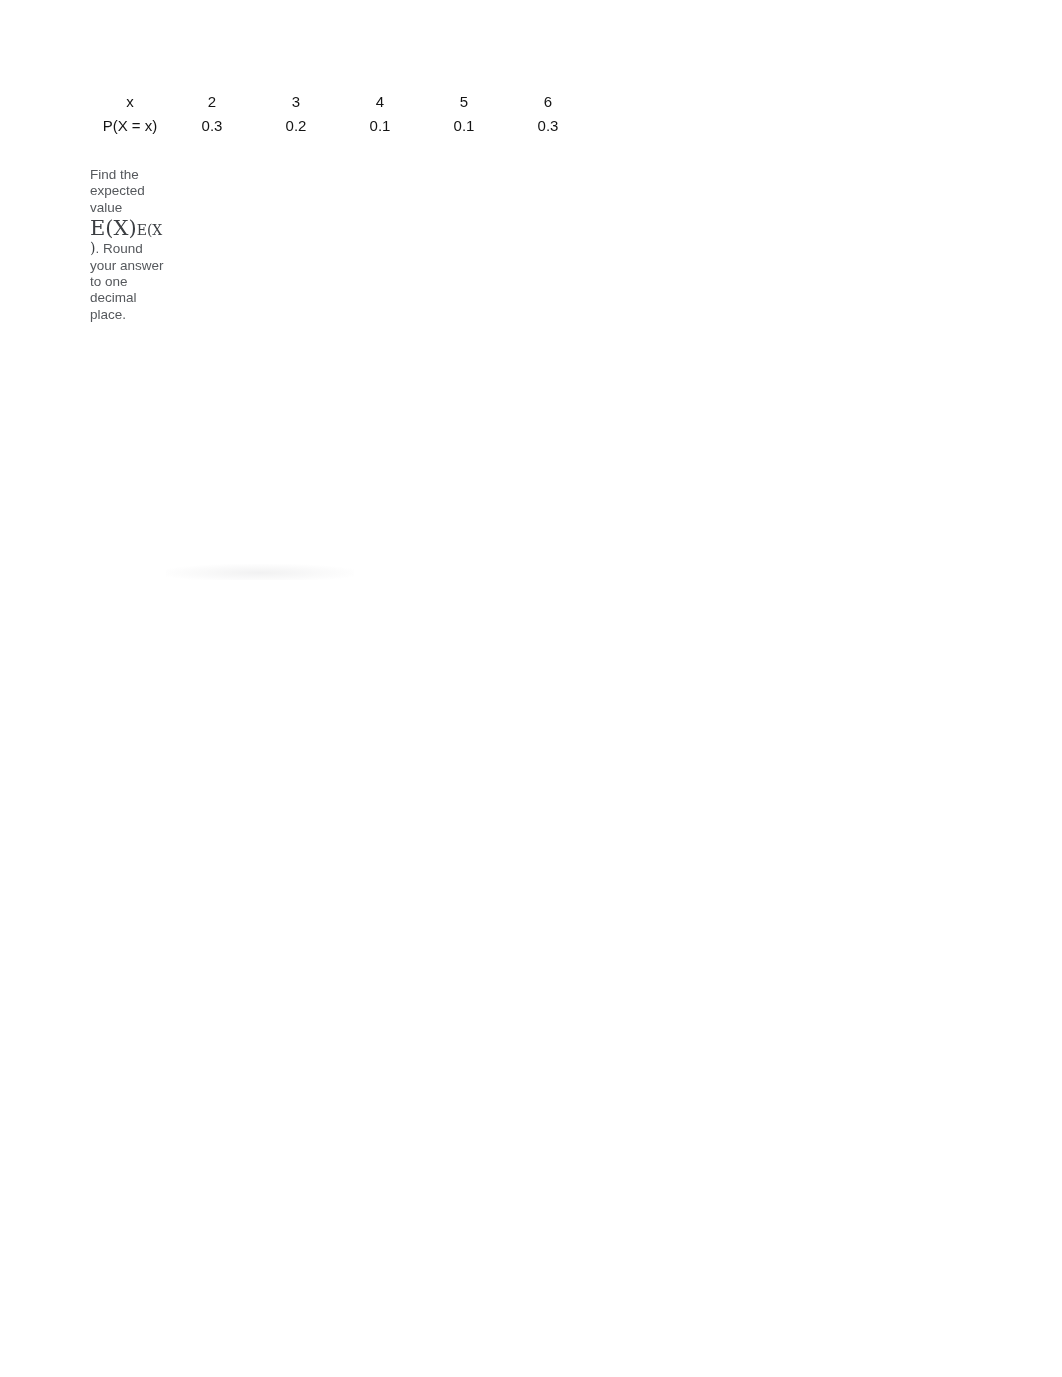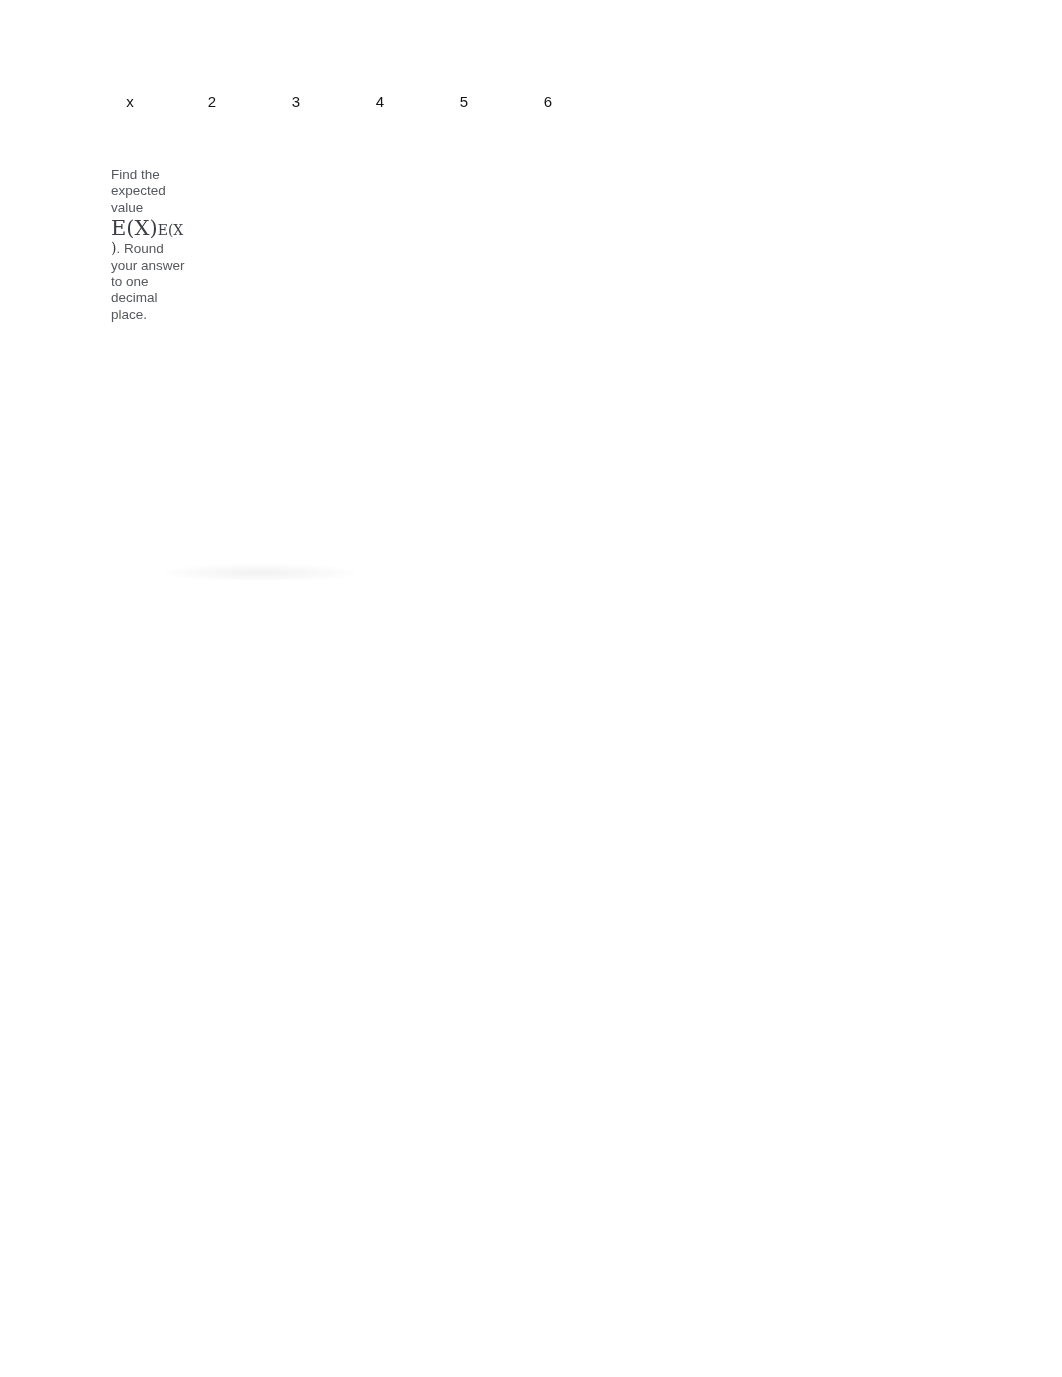--- a/index.html
+++ b/index.html
@@ -45,21 +45,20 @@
     position: absolute;
     left: 90px;
     top: 167px;
     width: 74px;
     color: #55585c;
     font-size: 13.5px;
     line-height: 16.4px;
     font-family: "Liberation Sans", "DejaVu Sans", sans-serif;
     text-align: left;
     word-break: break-word;
-    margin-left: 21px;
   }
   #prompt .mathjax-big {
     font-size: 21px;
     line-height: 24px;
     color: #3b3e42;
     font-family: "DejaVu Serif", "Liberation Serif", serif;
     letter-spacing: 0px;
   }
   #prompt .mathjax-small {
     font-size: 14px;
@@ -87,18 +86,26 @@
 <table id="dist-table">
   <tbody>
     <tr>
       <td class="rowhead">x</td>
       <td class="valcell">2</td>
       <td class="valcell">3</td>
       <td class="valcell">4</td>
       <td class="valcell">5</td>
       <td class="valcell">6</td>
     </tr>
+    <tr>
+      <td class="rowhead">P(X = x)</td>
+      <td class="valcell">0.3</td>
+      <td class="valcell">0.2</td>
+      <td class="valcell">0.1</td>
+      <td class="valcell">0.1</td>
+      <td class="valcell">0.3</td>
+    </tr>
   </tbody>
 </table>
 
 <div id="prompt"><span>Find the expected value </span><span class="mathjax-big">E(X)</span><span class="mathjax-small">E(X)</span><span>. Round your answer to one decimal place.</span></div>
 
 <div id="shadow-artifact"></div>
 
 </body></html>

